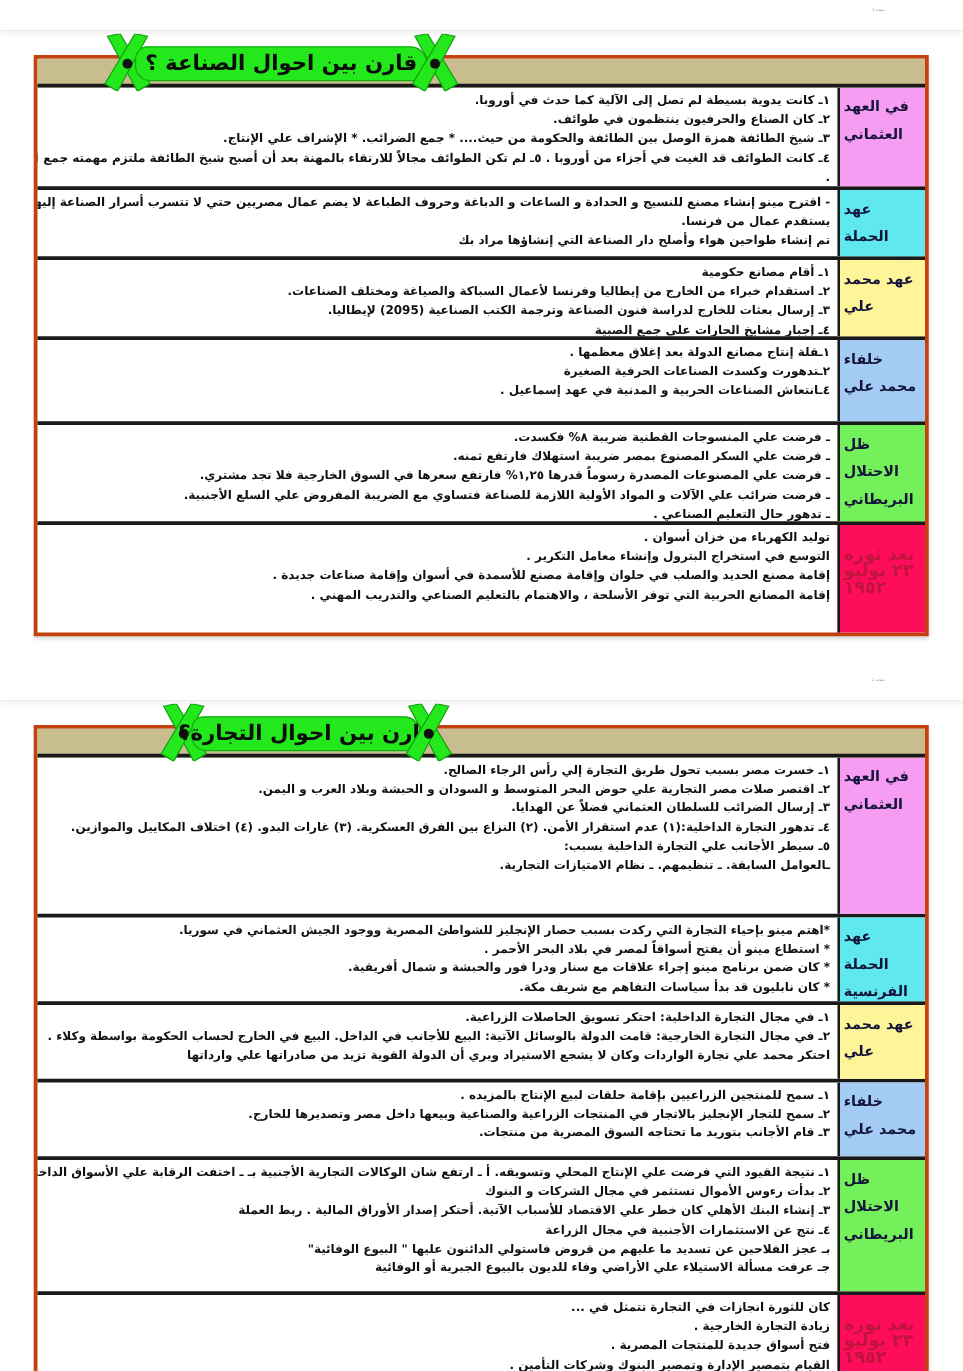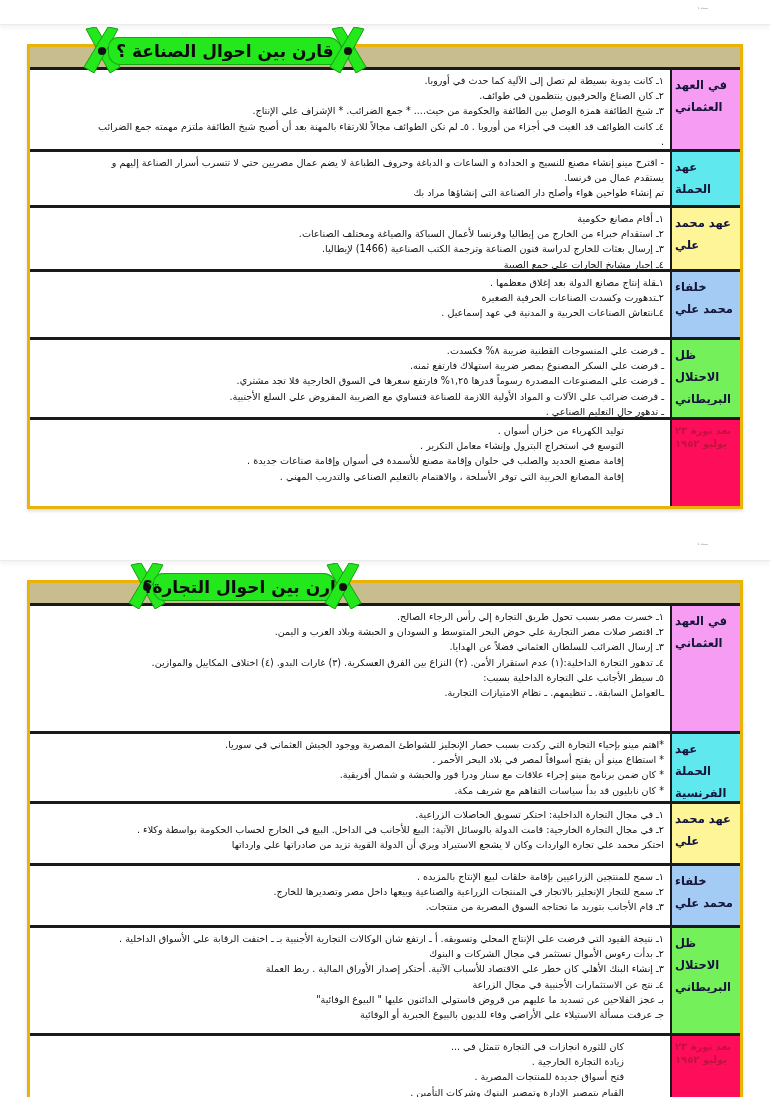--- a/index.html
+++ b/index.html
@@ -9,21 +9,21 @@
   }
   .page-strip {
     position:absolute; left:0; width:770px; height:24px; background:#ffffff;
     border-bottom:1px solid #ececec; box-shadow:0 3px 4px rgba(0,0,0,0.05);
   }
   .page-strip .mark {
     position:absolute; right:62px; top:6px; font-size:3px; color:#999; letter-spacing:0;
   }
   .sheet {
     position:absolute; left:27px; width:716px; background:#fff;
-    border:3px solid #eab308; box-sizing:border-box;
+    border:3px solid #c2410c; box-sizing:border-box;
     box-shadow: 0 2px 3px rgba(0,0,0,0.15);
   }
   .title-bar {
     height:20px; background:#c8bd8e; border-bottom:3px solid #1a1a1a; position:relative;
   }
   .banner {
     position:absolute; top:-20px; height:46px; z-index:3;
   }
   .banner .ribbon {
     position:absolute; left:28px; right:28px; top:10px; height:28px;
@@ -43,24 +43,24 @@
   .row {
     display:flex; flex-direction:row-reverse; border-bottom:3px solid #1a1a1a;
     box-sizing:border-box;
   }
   .row:last-child { border-bottom:none; }
   .label-cell {
     width:70px; flex:0 0 70px; border-left:2px solid #1a1a1a; box-sizing:border-box;
     direction:rtl; text-align:left; padding:4px 4px 2px 3px;
     font-weight:bold; font-size:11.5px; line-height:22px; color:#14143a;
   }
-  .label-cell.revolution { color:#c0143e; font-size:10px; line-height:13px; padding-top:4px;margin-left:40px; }
+  .label-cell.revolution { color:#c0143e; font-size:14px; line-height:13px; padding-top:18px; }
   .content-cell {
     flex:1; direction:rtl; text-align:right; padding:3px 6px 2px 6px;
-    font-size:9.6px; font-weight:normal; line-height:15.2px; color:#111;
+    font-size:9.6px; font-weight:bold; line-height:15.2px; color:#111;
     overflow:hidden;
   }
   .content-cell .line { white-space:nowrap; }
 </style>
 </head>
 <body>
 
 <div class="page-strip" style="top:0;">
   <span class="mark">صفحة 1</span>
 </div>
@@ -103,21 +103,21 @@
           <div class="line">- اقترح مينو إنشاء مصنع للنسيج و الحدادة و الساعات و الدباغة وحروف الطباعة لا يضم عمال مصريين حتي لا تتسرب أسرار الصناعة إليهم و</div>
           <div class="line">يستقدم عمال من فرنسا.</div>
           <div class="line">تم إنشاء طواحين هواء وأصلح دار الصناعة التي إنشاؤها مراد بك</div>
         </div>
       </div>
       <div class="row" style="height: 64px;">
         <div class="label-cell" style="background: rgb(253, 245, 151);">عهد محمد علي</div>
         <div class="content-cell">
           <div class="line">١ـ أقام مصانع حكومية</div>
           <div class="line">٢ـ استقدام خبراء من الخارج من إيطاليا وفرنسا لأعمال السباكة والصياغة ومختلف الصناعات.</div>
-          <div class="line">٣ـ إرسال بعثات للخارج لدراسة فنون الصناعة وترجمة الكتب الصناعية (1466) لإيطاليا.</div>
+          <div class="line">٣ـ إرسال بعثات للخارج لدراسة فنون الصناعة وترجمة الكتب الصناعية (2095) لإيطاليا.</div>
           <div class="line">٤ـ إجبار مشايخ الحارات علي جمع الصبية</div>
         </div>
       </div>
       <div class="row" style="height: 68px;">
         <div class="label-cell" style="background: rgb(164, 203, 243);">خلفاء محمد علي</div>
         <div class="content-cell">
           <div class="line">١ـقلة إنتاج مصانع الدولة بعد إغلاق معظمها .</div>
           <div class="line">٢ـتدهورت وكسدت الصناعات الحرفية الصغيرة</div>
           <div class="line">٤ـانتعاش الصناعات الحربية و المدنية في عهد إسماعيل .</div>
         </div>

